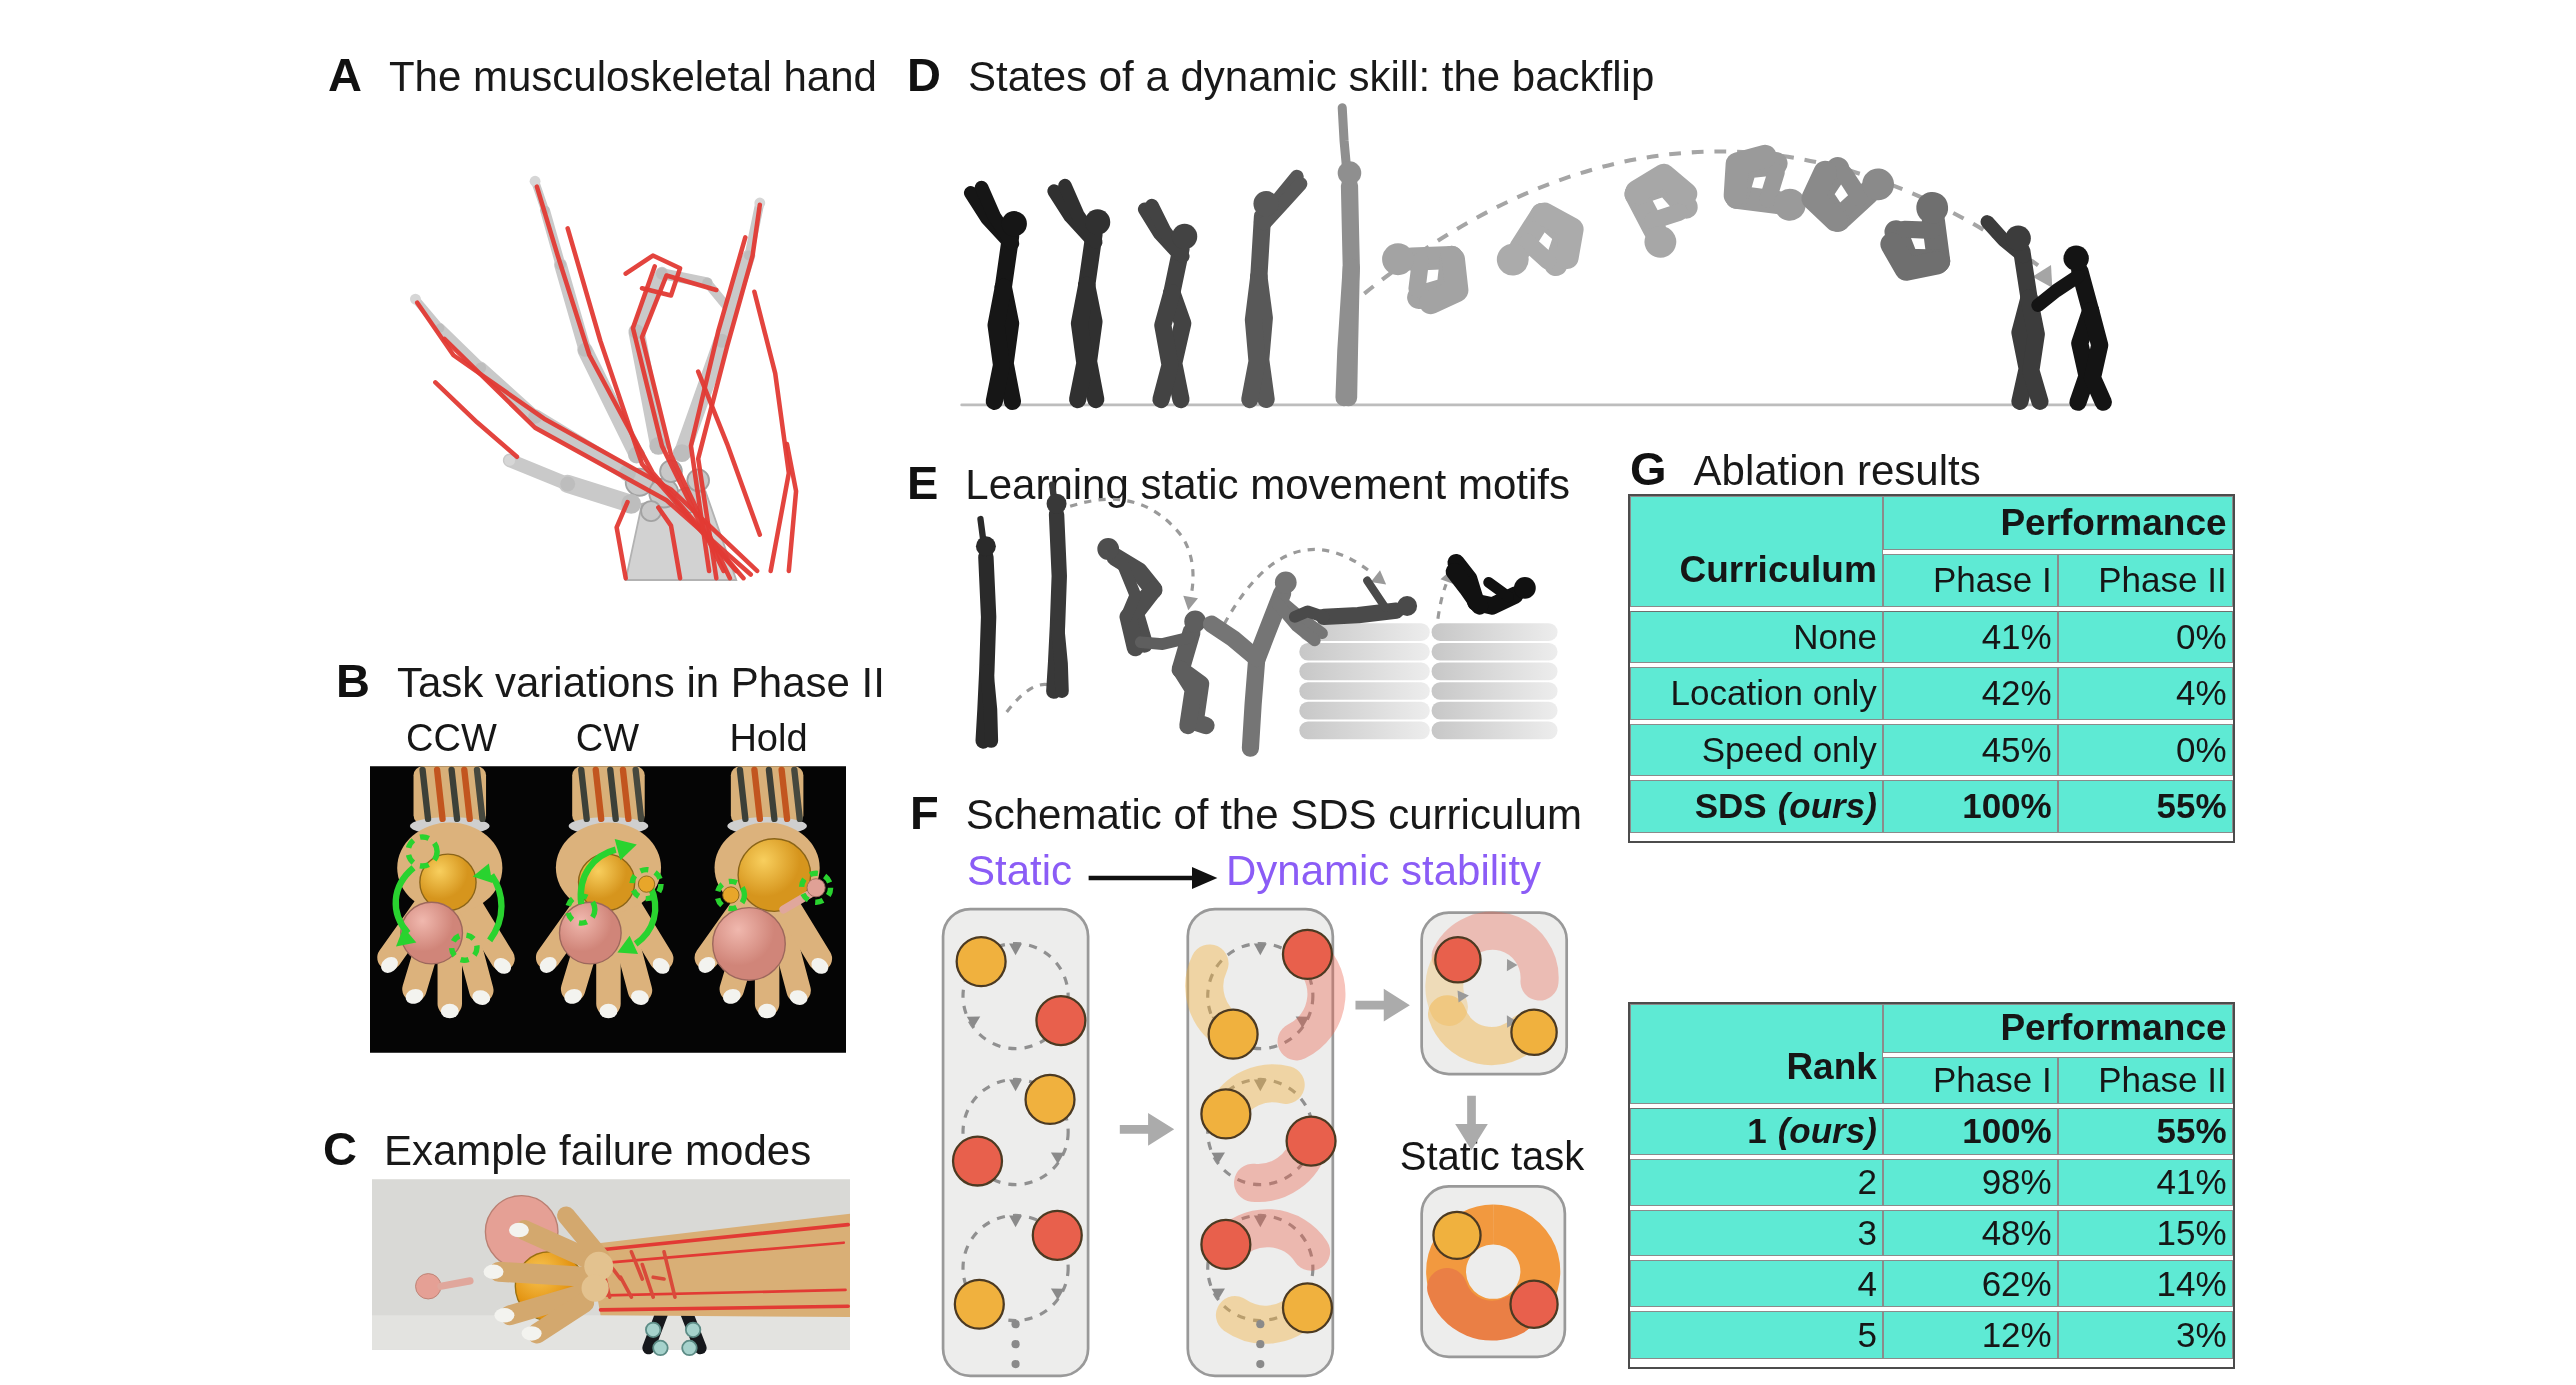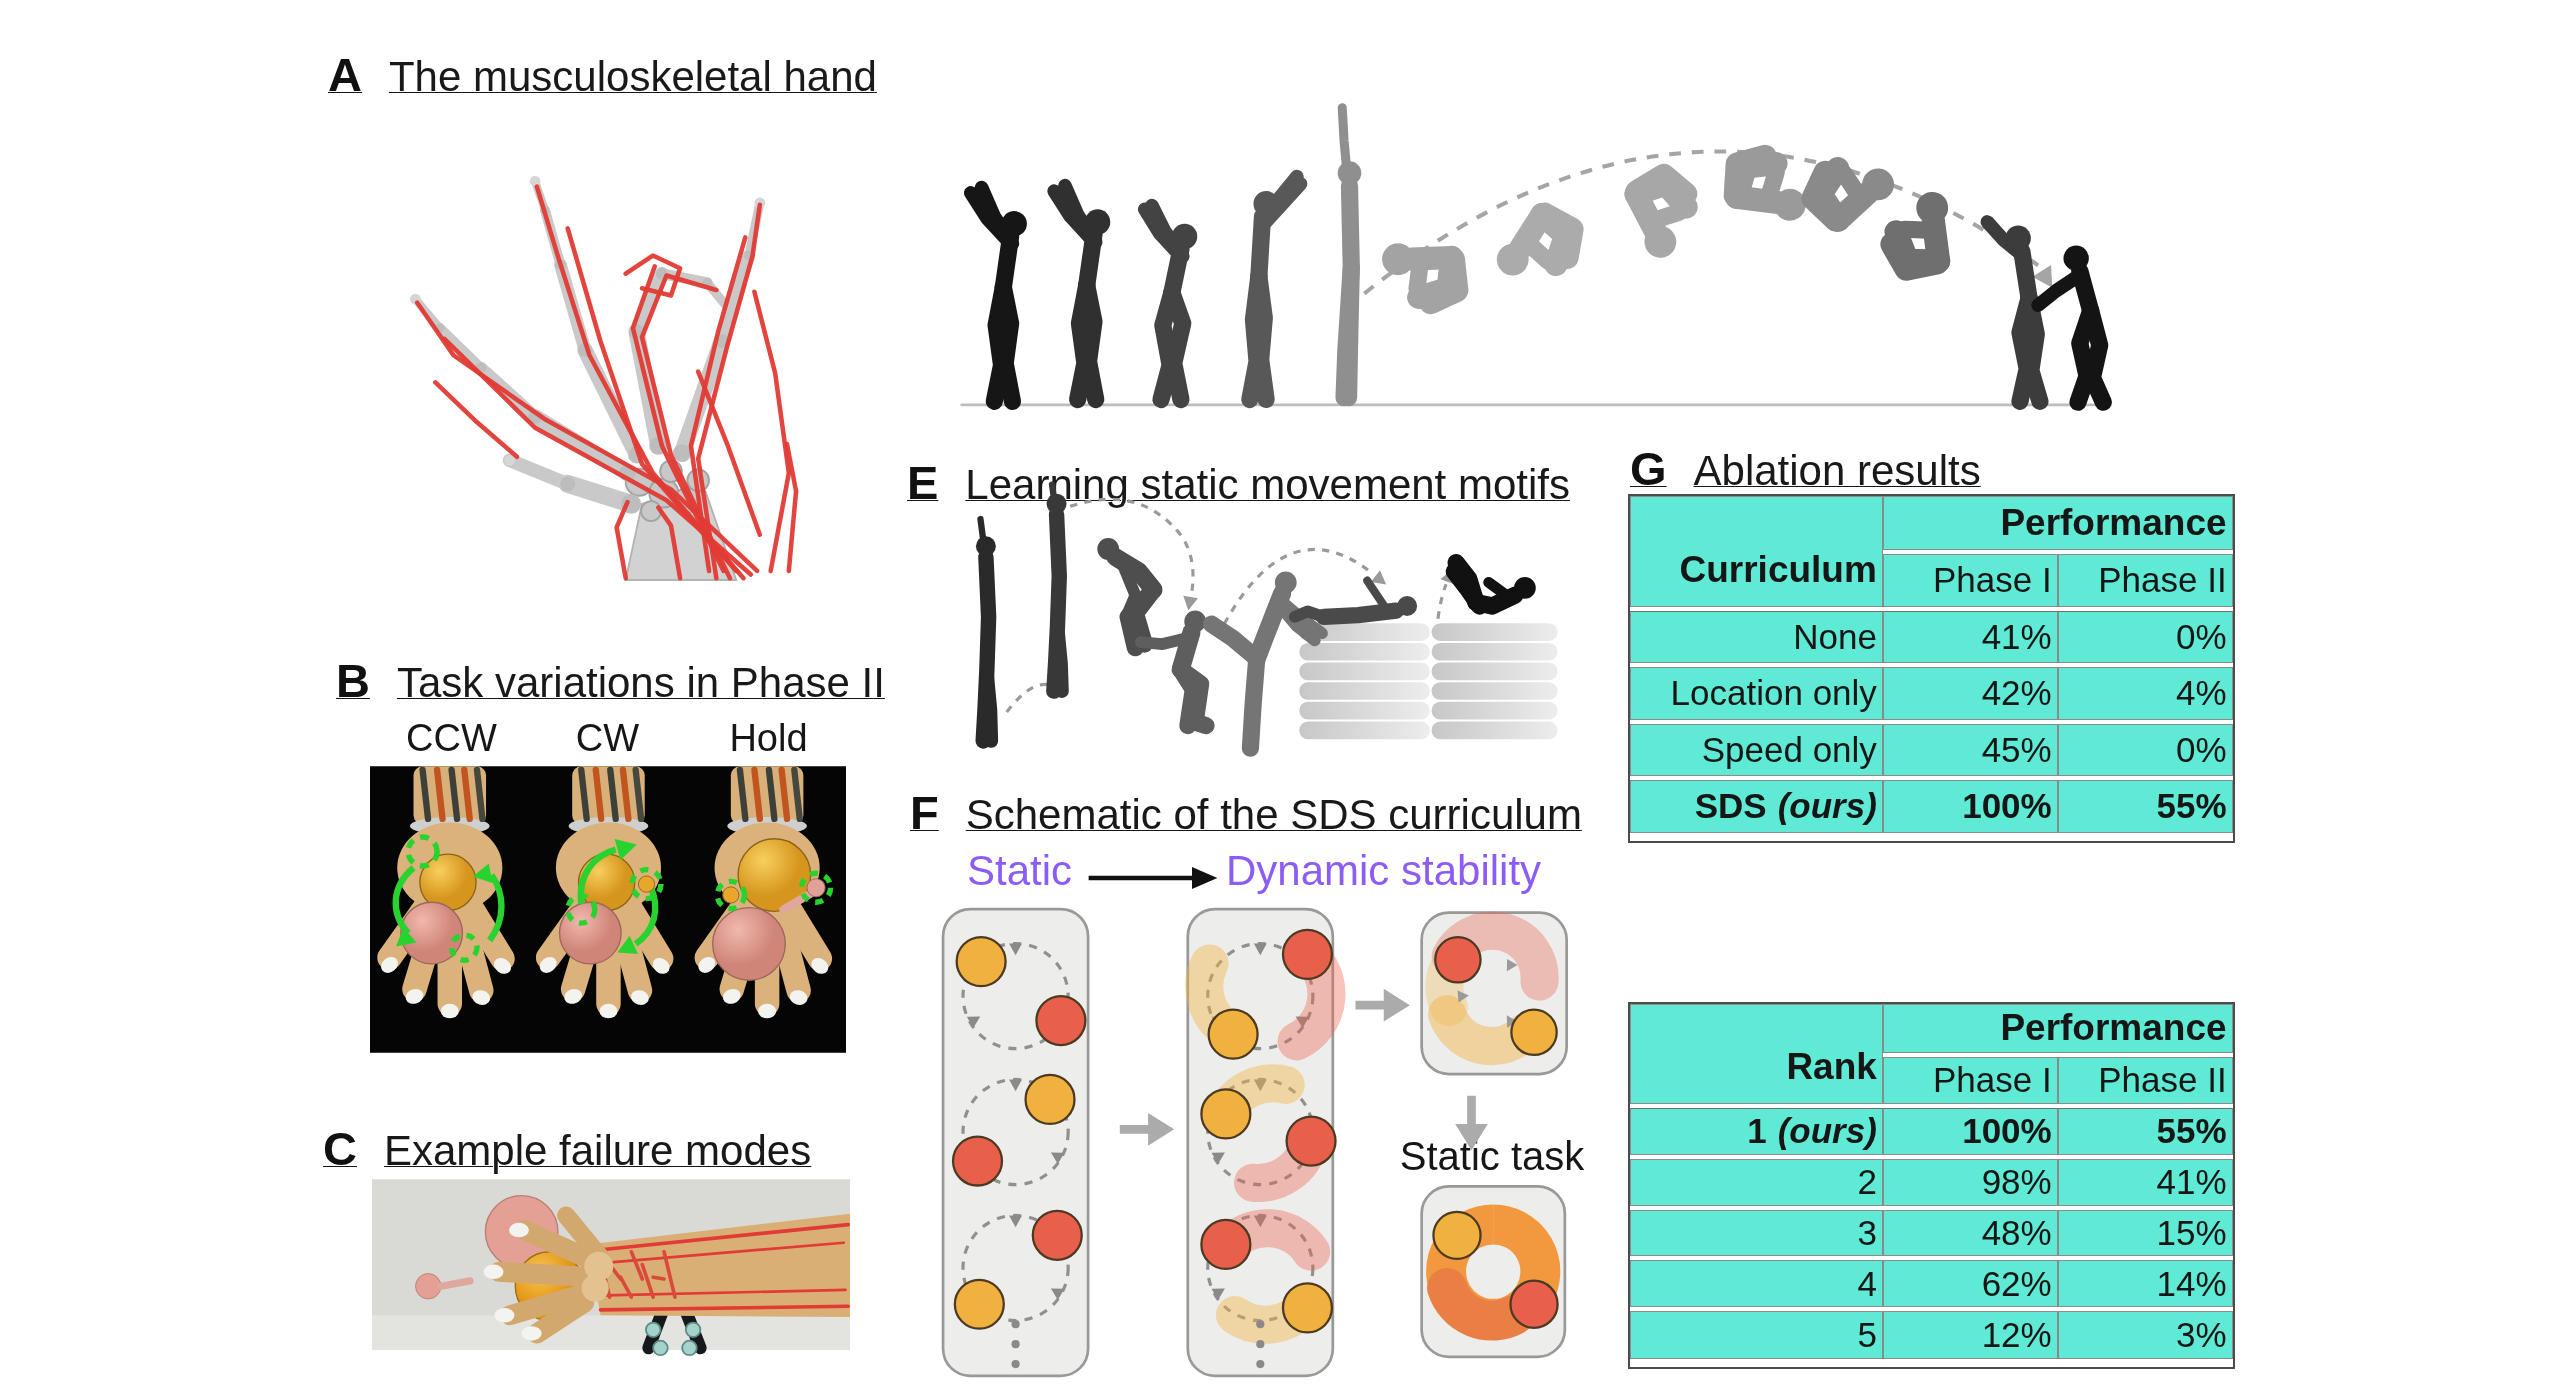--- a/index.html
+++ b/index.html
@@ -1,18 +1,18 @@
 <!DOCTYPE html>
 <html style="font-size:14.5px"><head>
 <meta charset="utf-8">
 <style>
   html,body{margin:0;padding:0;background:#ffffff;}
   .canvas{position:relative;width:2576px;height:1386px;background:#ffffff;overflow:hidden;
           font-family:"Liberation Sans", sans-serif;color:#161616;}
-  .phead{position:absolute;white-space:nowrap;text-decoration:underline;}
+  .phead{position:absolute;white-space:nowrap;}
   .phead .plet{font-size:47px;font-weight:bold;color:#111;}
   .phead .ptit{font-size:42px;font-weight:400;color:#191919;margin-left:27px;}
   .sublab{position:absolute;font-size:38px;color:#161616;text-align:center;width:127px;}
   .flab{position:absolute;font-size:42px;color:#8b5cf6;white-space:nowrap;}
   .ftask{position:absolute;font-size:40px;color:#161616;width:200px;text-align:center;}
   .ptable{position:absolute;border:2.7px solid #4c4c4c;background:#ffffff;}
   .ptable table{border-collapse:separate;border-spacing:0 4.5px;width:100%;height:100%;
                 font-size:35px;color:#161616;margin-top:-4.5px;margin-bottom:-4.5px;}
   .ptable td{background:#5eead4;border:0.9px solid #8b8b8b;text-align:right;vertical-align:middle;padding:1.8px 5.4px;}
   .ptable td.grp{font-weight:bold;font-size:37px;}
@@ -23,20 +23,23 @@
   .sp{margin-left:11px;}
   svg{position:absolute;overflow:visible;}
 </style>
 </head>
 <body>
 
 <div class="canvas">
 
   <div class="phead" style="left:328px;top:47px;">
     <span class="plet">A</span><span class="ptit">The musculoskeletal hand</span>
+  </div>
+  <div class="phead" style="left:907px;top:47px;">
+    <span class="plet">D</span><span class="ptit">States of a dynamic skill: the backflip</span>
   </div>
   <div class="phead" style="left:336px;top:653px;text-align:center;">
     <span class="plet">B</span><span class="ptit">Task variations in Phase II</span>
   </div>
   <div class="sublab" style="left:388px;top:717px;">CCW</div>
   <div class="sublab" style="left:544px;top:717px;">CW</div>
   <div class="sublab" style="left:705px;top:717px;">Hold</div>
   <div class="phead" style="left:907px;top:455px;">
     <span class="plet">E</span><span class="ptit">Learning static movement motifs</span>
   </div>

